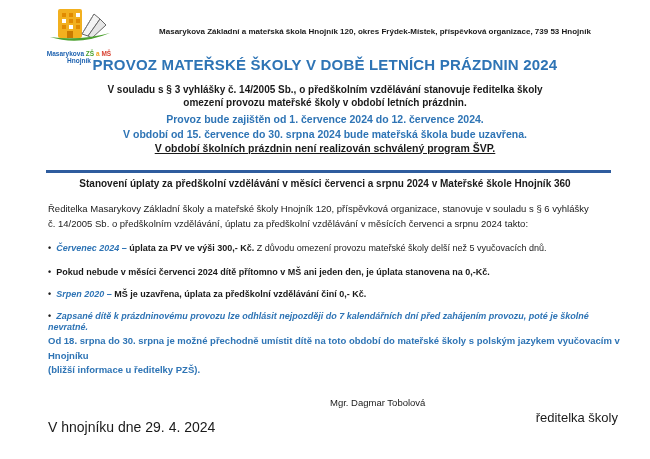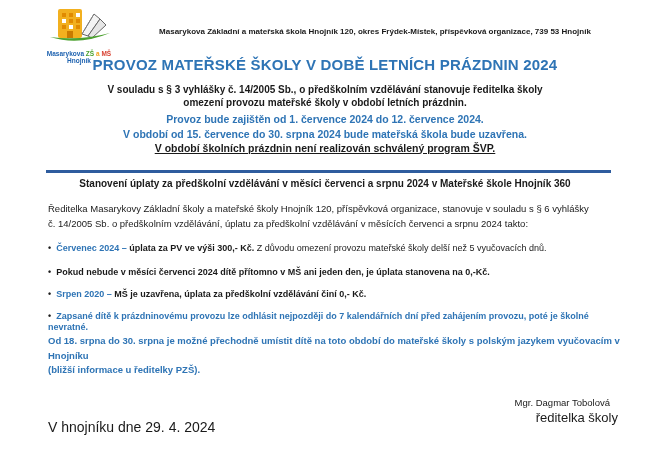--- a/index.html
+++ b/index.html
@@ -32,26 +32,26 @@
 
   .rule{left:46px;width:565px;top:170px;height:2.5px;background:var(--rule,#2E5C9E);}
 
   .section-heading{top:178px;font-size:10px;font-weight:bold;}
 
   .para{left:48px;width:566px;top:202px;font-size:9.5px;line-height:14.5px;}
 
   .bullet{left:48px;width:572px;font-size:9px;line-height:11px;}
   .bullet::before{content:"\2022\00a0";color:#1a1a1a;font-weight:bold;}
   .bullet-1{top:243px;} .bullet-2{top:267px;} .bullet-3{top:289px;} .bullet-4{top:311px;}
-  .bullet .lead{font-weight:bold;color:var(--accent,#2E74B5);}
+  .bullet .lead{font-weight:bold;color:var(--accent,#2E74B5);font-style:italic;}
   .bullet .strong{font-weight:bold;}
 
   .transfer{left:48px;width:580px;top:334px;font-size:9.5px;line-height:14.5px;font-weight:bold;color:var(--accent,#2E74B5);}
 
-  .sig-name{left:330px;width:280px;top:397px;text-align:right;font-size:9.5px;}
+  .sig-name{left:330px;width:280px;top:397px;text-align:left;font-size:9.5px;}
   .sig-role{left:338px;width:280px;top:410px;text-align:right;font-size:13px;}
   .date-line{left:48px;top:419px;font-size:14px;}
 </style>
 </head>
 <body>
 
 <div class="page">
 
   <div class="abs logo">
     <svg width="86" height="40" viewBox="0 0 86 40">

